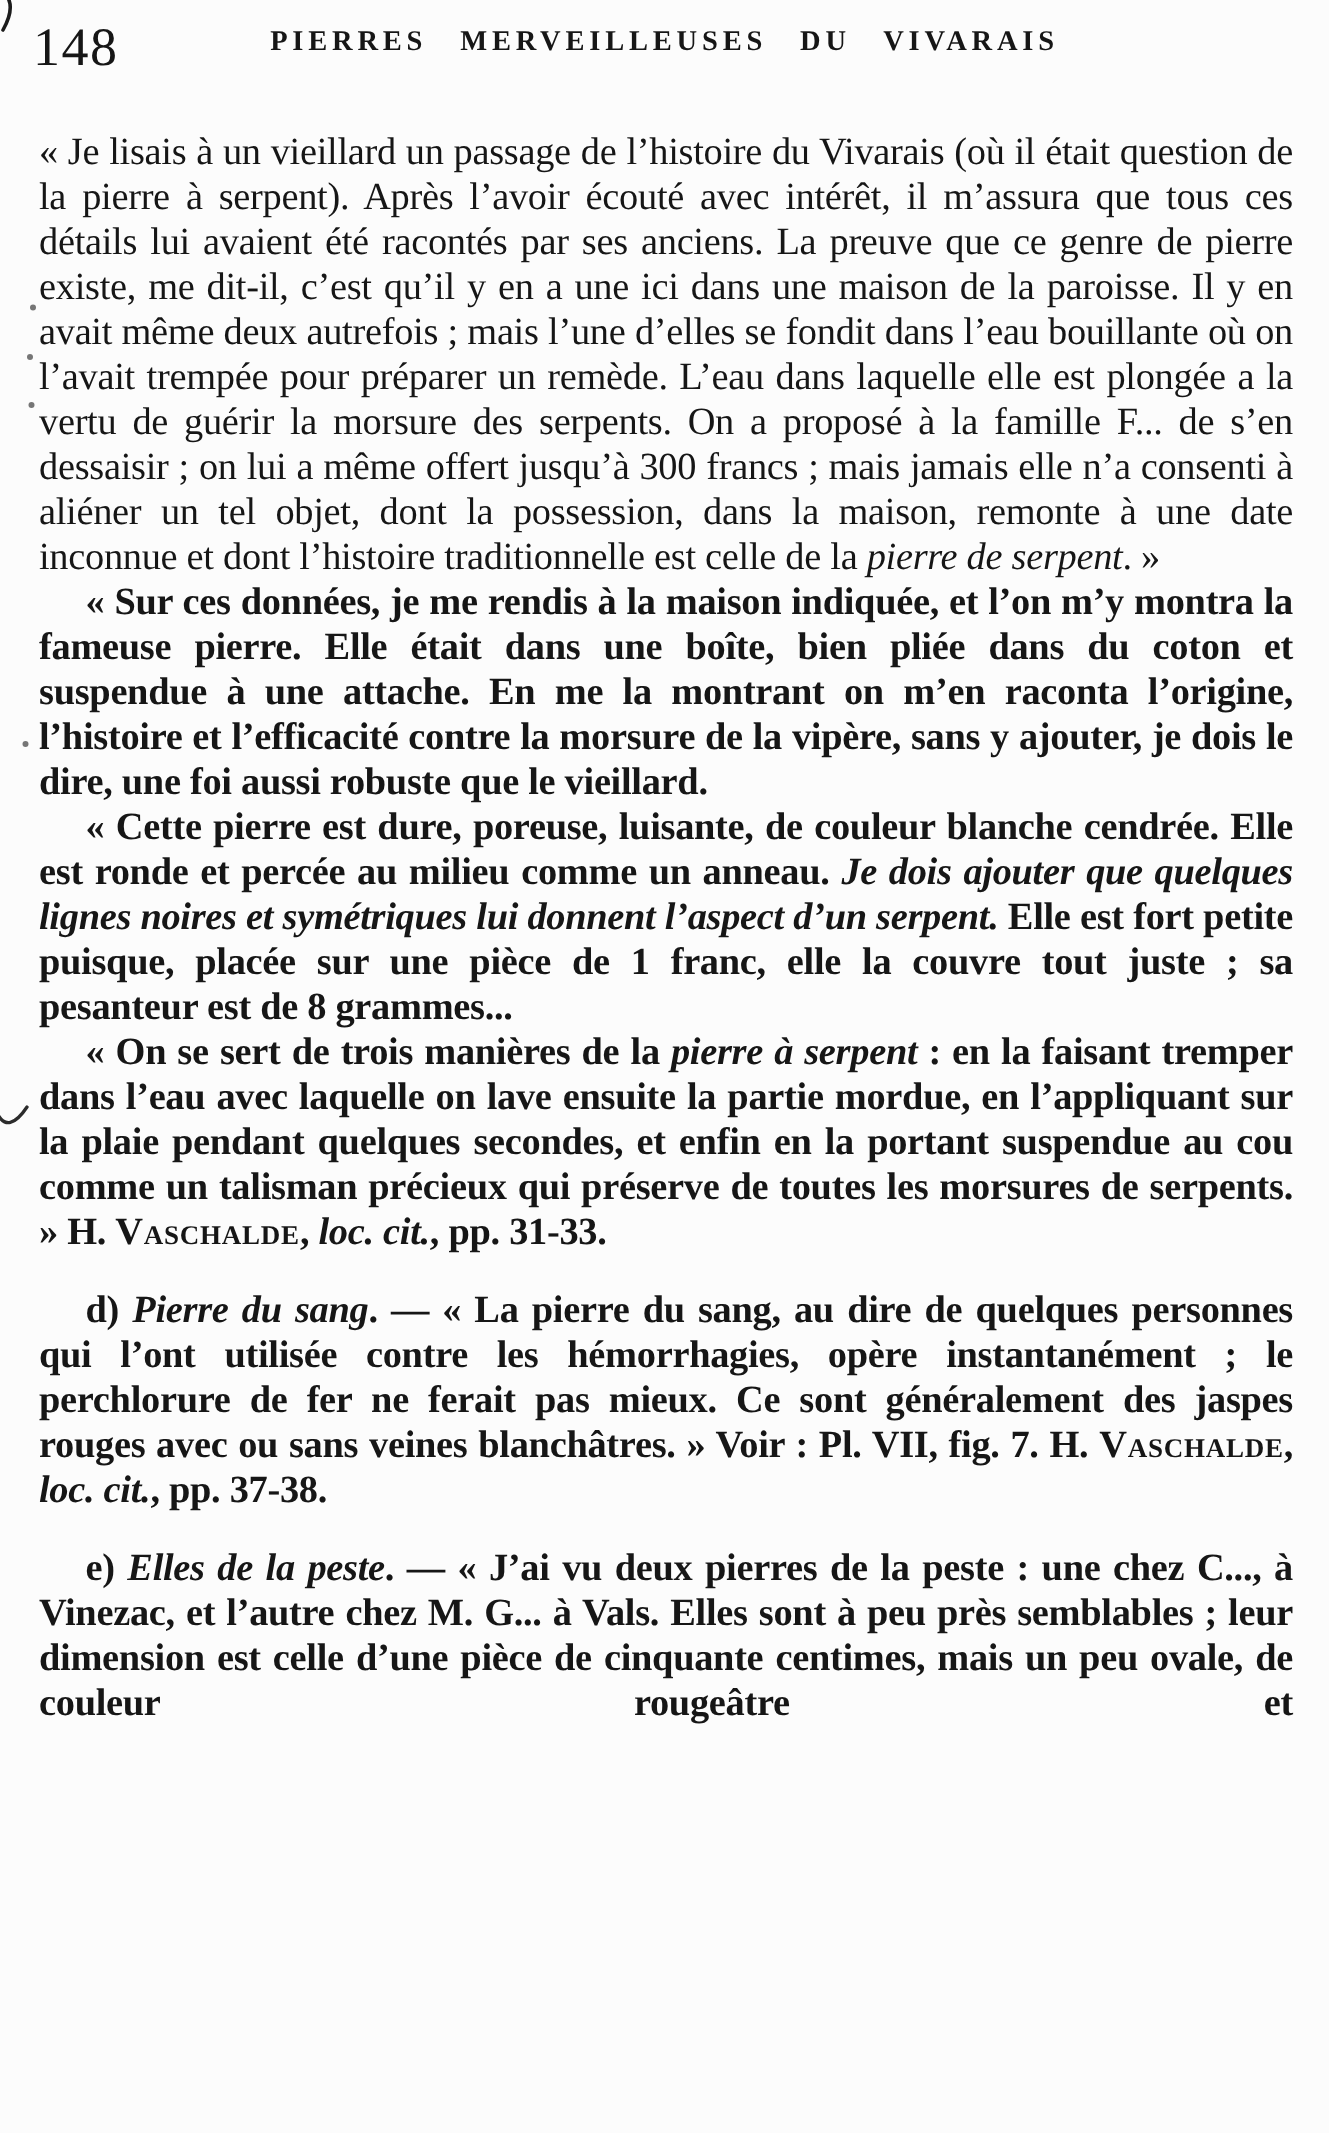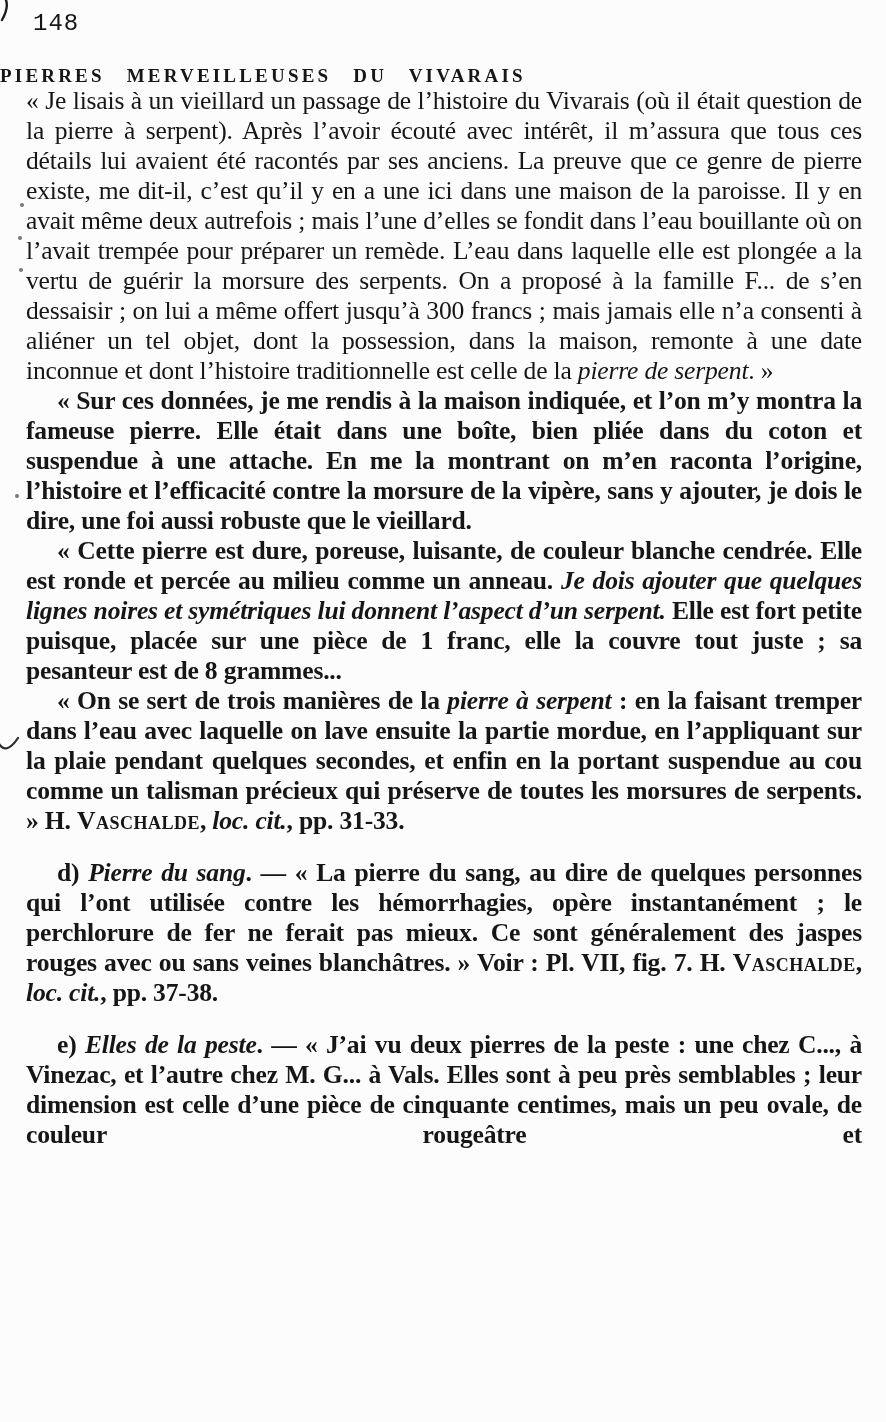--- a/index.html
+++ b/index.html
@@ -7,38 +7,36 @@
     position: relative;
     width: 886px;
     height: 1422px;
     background: #fcfcfc;
     overflow: hidden;
     font-family: "Liberation Serif", "DejaVu Serif", serif;
     color: #161616;
   }
   .pagenum {
     position: absolute;
-    left: 33px;
+    left: 22px;
     top: 10px;
-    font-size: 24px;
+    font-size: 36px;
     letter-spacing: 1px;
-    font-family: Liberation Mono, monospace;
   }
   .running-head {
     position: absolute;
     top: 17px;
     left: 0;
     width: 100%;
-    text-align: left;
+    text-align: center;
     font-size: 19px;
     font-weight: 700;
     letter-spacing: 3.2px;
     word-spacing: 14px;
     white-space: nowrap;
-    margin-top: 48px;
   }
   .page-body {
     position: absolute;
     top: 86px;
     left: 26px;
     width: 836px;
     font-size: 25.6px;
     line-height: 30px;
     letter-spacing: -0.2px;
   }

